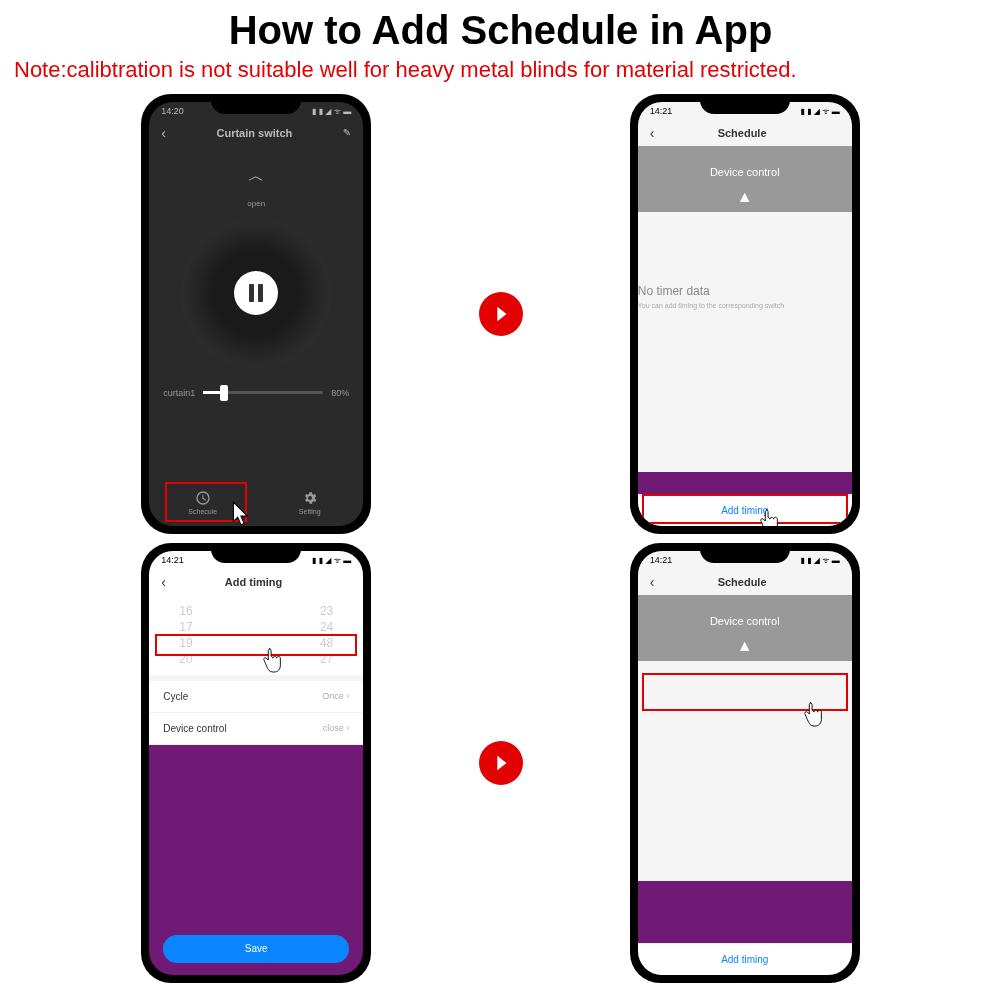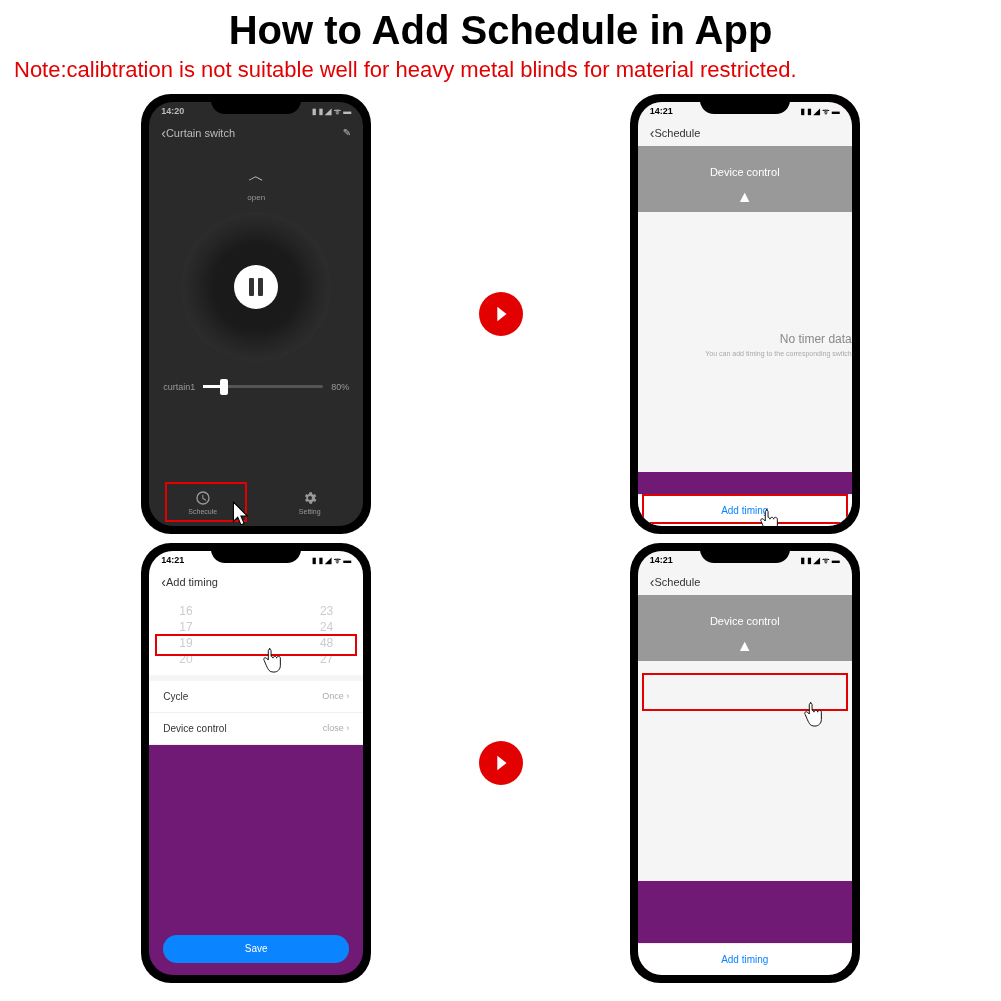--- a/index.html
+++ b/index.html
@@ -7,48 +7,48 @@
 .header{text-align:center;padding:8px 0 4px}
 .main-title{font-size:40px;font-weight:600;color:#000}
 .note{font-size:22px;color:#e20000;padding:0 14px}
 .grid{display:grid;grid-template-columns:1fr 80px 1fr;grid-template-rows:1fr 1fr;gap:8px;padding:10px 60px 0;height:900px;align-items:center;justify-items:center}
 .arrow-cell{display:flex;align-items:center;justify-content:center}
 .arrow-circle{width:44px;height:44px;border-radius:50%;background:#e20000;display:flex;align-items:center;justify-content:center}
 .arrow-circle svg{width:22px;height:22px;fill:#fff}
 .phone{width:230px;height:440px;background:#000;border-radius:30px;padding:8px;position:relative}
 .notch{position:absolute;top:0;left:50%;transform:translateX(-50%);width:90px;height:20px;background:#000;border-radius:0 0 14px 14px;z-index:5}
 .screen{width:100%;height:100%;border-radius:24px;overflow:hidden;position:relative}
-.status-bar{height:18px;display:flex;justify-content:space-between;align-items:center;padding:0 12px;font-size:9px;font-weight:700}
+.status-bar{height:18px;display:flex;justify-content:space-between;align-items:center;padding:0 12px;font-size:9px;font-weight:400}
 .status-icons{display:flex;gap:2px;align-items:center;font-size:8px}
 .dark .screen{background:#2a2a2a;color:#bbb}
 .light .screen{background:#701a75;color:#333}
 .nav-bar{height:26px;display:flex;align-items:center;justify-content:space-between;padding:0 12px;font-size:11px}
-.nav-title{flex:1;font-weight:400}
+.nav-title{flex:1;text-align:center;font-weight:700}
 .back-btn{font-size:14px}
 .edit-btn{font-size:10px}
 
 .curtain-body{display:flex;flex-direction:column;align-items:center;padding-top:20px}
-.open-lbl{font-size:8px;color:#999;margin-top:6px}
+.open-lbl{font-size:8px;color:#999;margin-top:12px}
 .ring-wrap{width:150px;height:150px;border-radius:50%;background:radial-gradient(circle,#1a1a1a 0%,#1a1a1a 40%,#242424 55%,#2c2c2c 70%,#323232 100%);display:flex;align-items:center;justify-content:center;margin-top:10px}
 .pause-btn{width:44px;height:44px;border-radius:50%;background:#fff;display:flex;align-items:center;justify-content:center;gap:4px}
 .pause-btn span{width:5px;height:18px;background:#333;border-radius:1px}
 .slider-row{width:100%;display:flex;align-items:center;padding:0 14px;margin-top:20px;gap:8px;font-size:9px;color:#999}
 .slider{flex:1;height:3px;background:#555;position:relative;border-radius:2px}
 .slider-fill{position:absolute;left:0;top:0;height:100%;width:17%;background:#fff}
 .slider-thumb{position:absolute;left:17%;top:50%;transform:translate(-50%,-50%);width:8px;height:16px;background:#fff;border-radius:2px}
 .bottom-tabs{position:absolute;bottom:0;left:0;right:0;height:46px;display:flex}
 .tab{flex:1;display:flex;flex-direction:column;align-items:center;justify-content:center;font-size:7px;color:#999;gap:2px}
 .tab svg{width:16px;height:16px;fill:#999}
 .highlight-box{position:absolute;border:2px solid #e20000;pointer-events:none}
 .cursor{position:absolute;width:26px;height:30px;z-index:10;pointer-events:none}
 .cursor svg{width:100%;height:100%}
 
 .sched-head{background:#999;color:#fff;text-align:center;padding:20px 0 10px;font-size:11px}
 .sched-arrow-up{color:#fff;font-size:16px;text-align:center;padding-bottom:6px}
-.empty-state{text-align:right;padding-top:120px}
+.empty-state{text-align:left;padding-top:72px}
 .empty-title{font-size:12px;color:#888;font-weight:500}
 .empty-sub{font-size:7px;color:#aaa;margin-top:4px}
 .add-timing-bar{position:absolute;bottom:0;left:0;right:0;height:32px;display:flex;align-items:center;justify-content:center;background:#fff;color:#0a84ff;font-size:10px;font-weight:500;border-top:1px solid #eee}
 
 .picker{background:#fff;padding:8px 0}
 .picker-row{display:flex;justify-content:space-between;font-size:12px;color:#ccc;padding:1px 30px}
 .picker-row.sel{color:#333;font-weight:500;padding:5px 30px}
 .listrow{background:#fff;display:flex;justify-content:space-between;align-items:center;padding:10px 14px;font-size:10px;border-bottom:1px solid #f0f0f0}
 .listrow .val{color:#aaa;font-size:9px}
 .save-btn{position:absolute;bottom:12px;left:14px;right:14px;height:28px;background:#0a84ff;color:#fff;border-radius:14px;display:flex;align-items:center;justify-content:center;font-size:10px}

